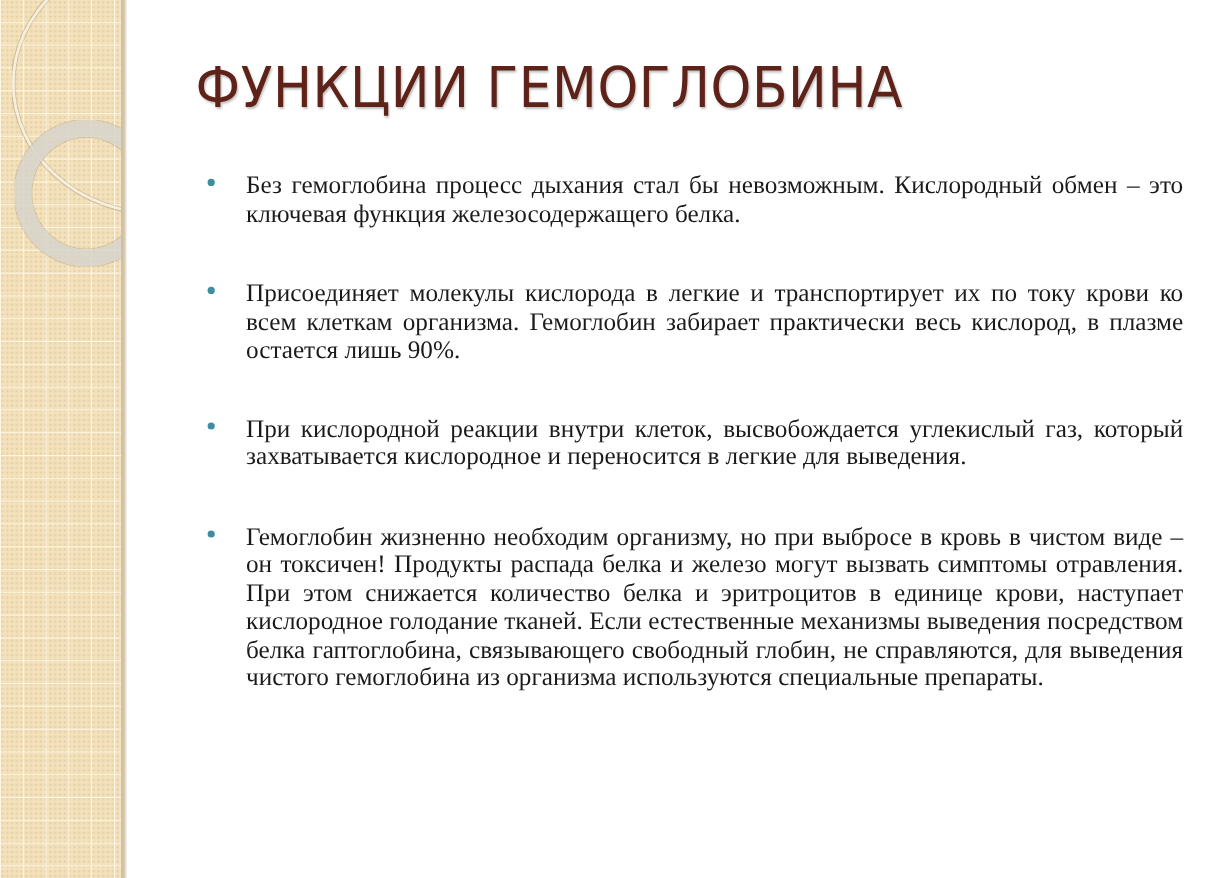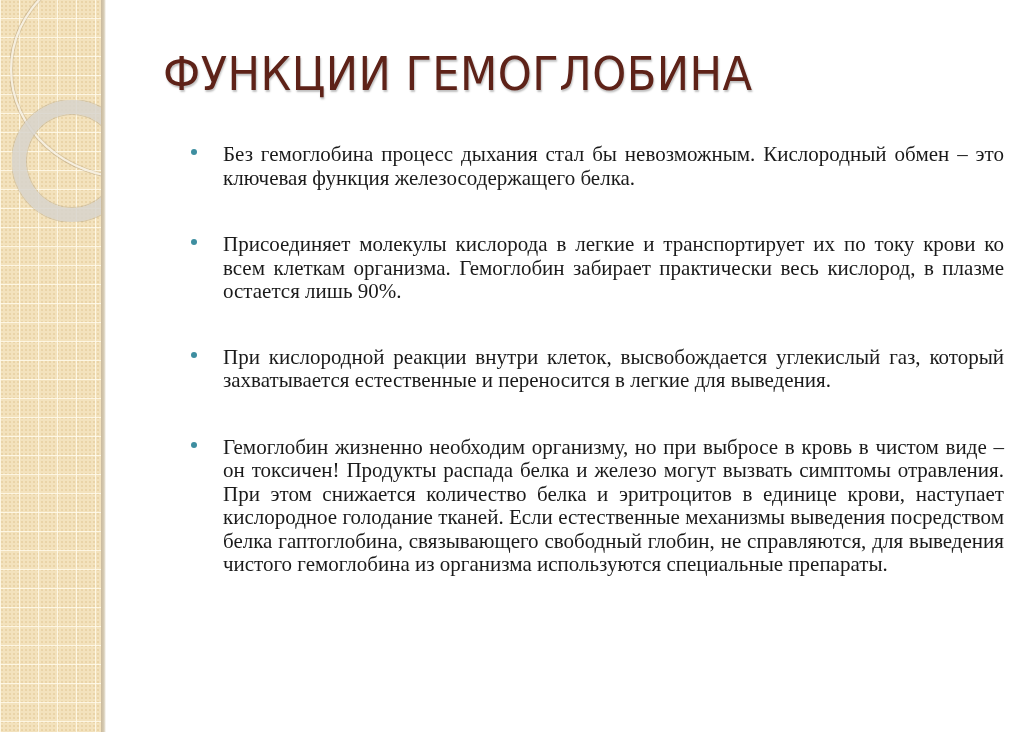--- a/index.html
+++ b/index.html
@@ -39,21 +39,21 @@
     .title {
       position: absolute; left: 163px; top: 46px;
       font-family: "DejaVu Sans", sans-serif;
       font-size: 47px; letter-spacing: 0.5px;
       color: #5e2218;
       text-shadow: 1px 2px 2px rgba(0,0,0,0.25);
       white-space: nowrap;
       transform: scaleX(0.92); transform-origin: left;
     }
     .content {
-      position: absolute; left: 188px; top: 143px; width: 816px;
+      position: absolute; left: 170px; top: 143px; width: 816px;
     }
     .bullet-item {
       position: relative; padding-left: 35px;
       font-family: "Liberation Serif", serif;
       font-size: 21px; line-height: 23.5px; color: #1a1a1a;
       text-align: justify;
     }
     .bullet-dot {
       position: absolute; left: 3px; top: 6px;
       width: 6px; height: 6px; border-radius: 50%;
@@ -77,19 +77,19 @@
   <div class="bullet-item item-1">
     <span class="bullet-dot"></span>
     <span>Без гемоглобина процесс дыхания стал бы невозможным. Кислородный обмен – это ключевая функция железосодержащего белка.</span>
   </div>
   <div class="bullet-item item-2">
     <span class="bullet-dot"></span>
     <span>Присоединяет молекулы кислорода в легкие и транспортирует их по току крови ко всем клеткам организма. Гемоглобин забирает практически весь кислород, в плазме остается лишь 90%.</span>
   </div>
   <div class="bullet-item item-3">
     <span class="bullet-dot"></span>
-    <span>При кислородной реакции внутри клеток, высвобождается углекислый газ, который захватывается естественные и переносится в легкие для выведения.</span>
+    <span>При кислородной реакции внутри клеток, высвобождается углекислый газ, который захватывается кислородное и переносится в легкие для выведения.</span>
   </div>
   <div class="bullet-item item-4">
     <span class="bullet-dot"></span>
     <span>Гемоглобин жизненно необходим организму, но при выбросе в кровь в чистом виде – он токсичен! Продукты распада белка и железо могут вызвать симптомы отравления. При этом снижается количество белка и эритроцитов в единице крови, наступает кислородное голодание тканей. Если естественные механизмы выведения посредством белка гаптоглобина, связывающего свободный глобин, не справляются, для выведения чистого гемоглобина из организма используются специальные препараты.</span>
   </div>
 </div>
 
 </body></html>

